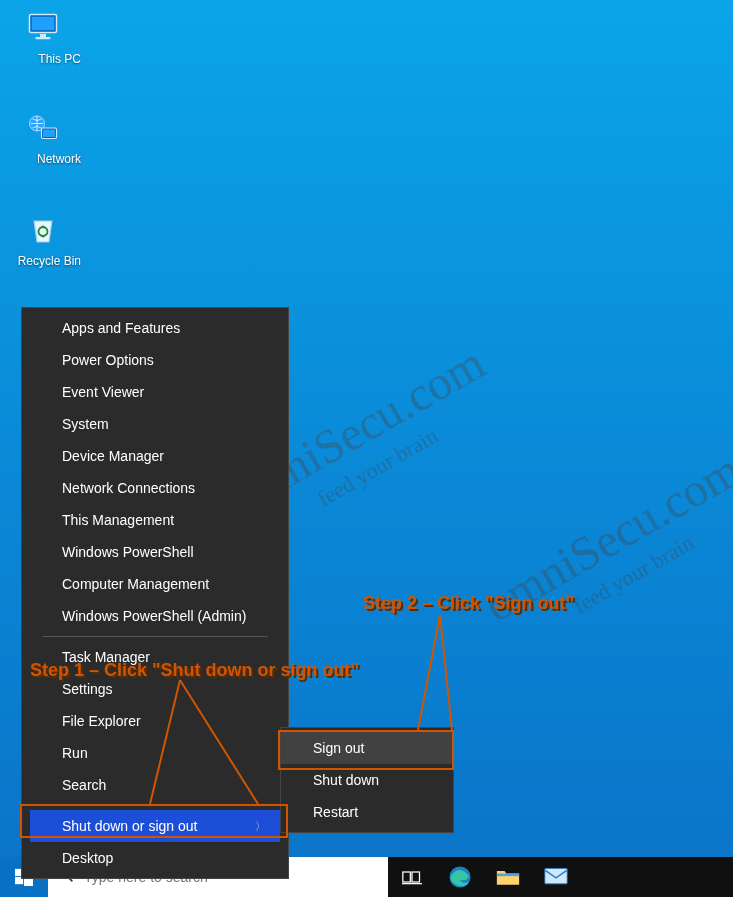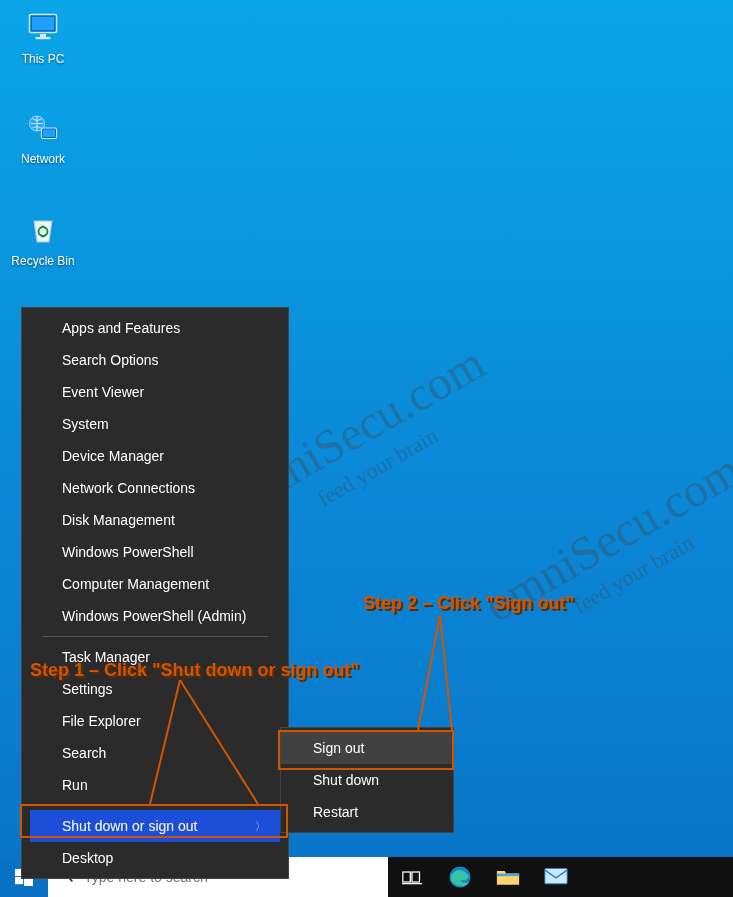--- a/index.html
+++ b/index.html
@@ -11,21 +11,21 @@
     font-size: 14px;
     overflow: hidden;
     position: relative;
     color: #fff;
   }
 
   
   .desktop-icon {
     position: absolute;
     width: 76px;
-    text-align: center;
+    text-align: right;
     cursor: pointer;
   }
   .desktop-icon .icon-box {
     width: 48px;
     height: 40px;
     margin: 0 auto 4px;
     display: flex;
     align-items: center;
     justify-content: center;
   }
@@ -217,35 +217,35 @@
       <path d="M12 12 L36 12 L32 40 L16 40 Z" fill="#eaf6ff" stroke="#9ec9ea" stroke-width="1.5"></path>
       <path d="M20 22 l4 -3 l4 3 M28 30 l-4 3 l-4 -3" stroke="#1a8f2a" stroke-width="2" fill="none"></path>
       <circle cx="24" cy="26" r="6" stroke="#1a8f2a" stroke-width="2.5" fill="none"></circle>
     </svg>
   </div>
   <div class="icon-label">Recycle Bin</div>
 </div>
 
 <div class="ctx-menu">
   <div class="ctx-item">Apps and Features</div>
-  <div class="ctx-item">Search Options</div>
+  <div class="ctx-item">Power Options</div>
   <div class="ctx-item">Event Viewer</div>
   <div class="ctx-item">System</div>
   <div class="ctx-item">Device Manager</div>
   <div class="ctx-item">Network Connections</div>
-  <div class="ctx-item">Disk Management</div>
+  <div class="ctx-item">This Management</div>
   <div class="ctx-item">Windows PowerShell</div>
   <div class="ctx-item">Computer Management</div>
   <div class="ctx-item">Windows PowerShell (Admin)</div>
   <div class="sep"></div>
   <div class="ctx-item">Task Manager</div>
   <div class="ctx-item">Settings</div>
   <div class="ctx-item">File Explorer</div>
+  <div class="ctx-item">Run</div>
   <div class="ctx-item">Search</div>
-  <div class="ctx-item">Run</div>
   <div class="sep"></div>
   <div class="ctx-item hover">
     <span>Shut down or sign out</span>
     <span class="chev">〉</span>
   </div>
   <div class="ctx-item">Desktop</div>
 </div>
 
 <div class="sub-menu">
   <div class="ctx-item hover">Sign out</div>

